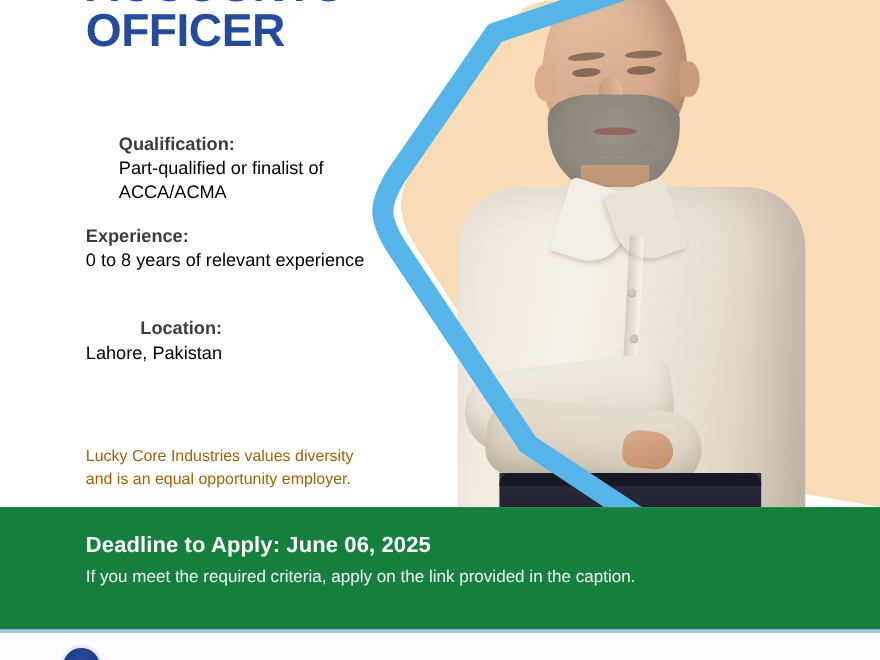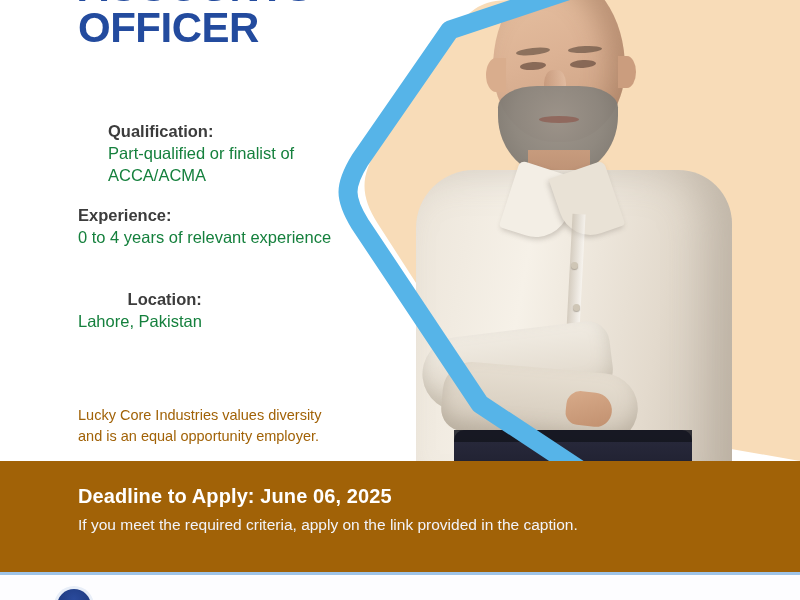--- a/index.html
+++ b/index.html
@@ -124,33 +124,33 @@
     position:absolute; left:78px; top:-34px;
     font-size:42px; font-weight:bold; line-height:.98;
     letter-spacing:-0.5px; color:#234b9e;
     text-transform:uppercase;
   }
   .field { position:absolute; left:78px; color:#555555; }
   .field .lbl {
     font-size:16.5px; font-weight:bold; color:#3c3c3c;
     line-height:1.35; margin-bottom:1px;
   }
-  .field .val { font-size:16.5px; line-height:1.32; color:#15803d; }
+  .field .val { font-size:16.5px; line-height:1.32; color:#000000; }
   #f-qual { top:120px;margin-left:30px; }
   #f-exp  { top:204px; }
   #f-loc  { top:288px;text-align:right; }
   #diversity {
     position:absolute; left:78px; top:405px;
     font-size:14.5px; line-height:1.45; color:#a16207;
   }
 
   
   #banner {
     position:absolute; left:0; top:461px; width:800px; height:132px;
-    background:#a16207;
+    background:#15803d;
     text-decoration:underline;
   }
   #banner-inner { position:absolute; left:78px; top:22px; }
   #deadline {
     font-size:20px; font-weight:bold; color:#ffffff;
     line-height:1.3; letter-spacing:.1px;
   }
   #apply-note {
     font-size:15.5px; color:#f2f4fa; line-height:1.4; margin-top:5px;
   }
@@ -229,21 +229,21 @@
 </div>
 
 <div class="field" id="f-qual">
   <div class="lbl">Qualification:</div>
   <div class="val">Part-qualified or finalist of</div>
   <div class="val">ACCA/ACMA</div>
 </div>
 
 <div class="field" id="f-exp">
   <div class="lbl">Experience:</div>
-  <div class="val">0 to 4 years of relevant experience</div>
+  <div class="val">0 to 8 years of relevant experience</div>
 </div>
 
 <div class="field" id="f-loc">
   <div class="lbl">Location:</div>
   <div class="val">Lahore, Pakistan</div>
 </div>
 
 <div id="diversity">
   <div>Lucky Core Industries values diversity</div>
   <div>and is an equal opportunity employer.</div>

